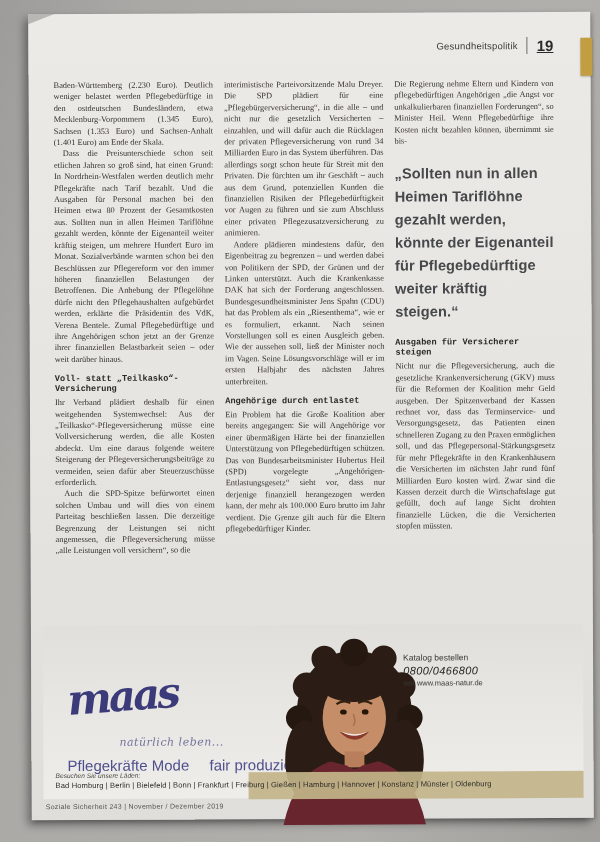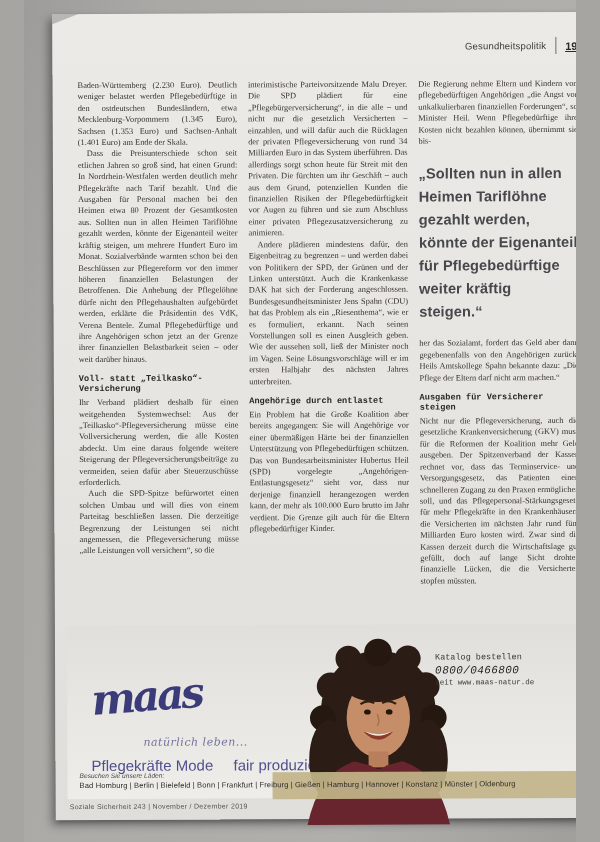--- a/index.html
+++ b/index.html
@@ -1,46 +1,46 @@
 <!DOCTYPE html>
 <html lang="de"><head>
 <meta charset="utf-8">
 <style>
   html,body{margin:0;padding:0;}
   body{width:600px;height:842px;overflow:hidden;background:#a6a5a2;font-family:"Liberation Serif",serif;}
-  .scan{position:relative;width:552px;height:842px;background:linear-gradient(105deg,#9d9c9a 0%,#aaa9a6 18%,#b0afac 70%,#a09f9c 100%);overflow:hidden;margin-left:24px;}
+  .scan{position:relative;width:600px;height:842px;background:linear-gradient(105deg,#9d9c9a 0%,#aaa9a6 18%,#b0afac 70%,#a09f9c 100%);overflow:hidden;}
   .page{position:absolute;left:30px;top:13px;width:562px;height:806px;
         background:linear-gradient(180deg,#eceae7 0%,#e6e4e1 55%,#dfdedb 100%);
         box-shadow:-4px 5px 9px rgba(0,0,0,.38), 2px 2px 4px rgba(0,0,0,.2);
         transform:rotate(-0.25deg);}
   .corner-curl{position:absolute;left:0;top:0;width:0;height:0;border-top:10px solid #8e8d8a;border-right:26px solid transparent;opacity:.55;}
   .edge-tab{position:absolute;right:-2px;top:26px;width:12px;height:38px;background:#c39d42;box-shadow:0 1px 2px rgba(0,0,0,.25);}
   
   .header{position:absolute;top:25px;right:37px;display:flex;align-items:center;gap:9px;font-family:"Liberation Sans",sans-serif;}
   .header .section{font-size:9.5px;color:#3c3a37;letter-spacing:.2px;}
   .header .vbar{width:1px;height:17px;background:#6f6d6a;}
-  .header .pageno{font-size:11px;font-weight:bold;color:#2b2a28;text-decoration:underline;}
+  .header .pageno{font-size:15px;font-weight:bold;color:#2b2a28;text-decoration:underline;}
   
   .columns{position:absolute;left:25px;top:66px;width:500px;display:flex;gap:11px;}
   .col{flex:1 1 0;min-width:0;}
   .col p{margin:0;font-size:8.4px;line-height:11.4px;color:#34322e;text-align:justify;hyphens:auto;-webkit-hyphens:auto;}
   .col p.ind{text-indent:9px;}
   .col h3{margin:9px 0 3px 0;font-family:Liberation Mono, monospace;font-size:8.6px;color:#2b2a27;font-weight:bold;}
   .pullquote{margin:16px 0 14px 0;font-family:"Liberation Sans",sans-serif;font-weight:bold;
              font-size:14.6px;line-height:23px;color:#47484b;letter-spacing:.1px;}
   
   .ad{position:absolute;left:12px;top:612px;width:540px;height:173px;
       background:linear-gradient(180deg,#e0dfdc 0%,#e7e6e3 45%,#eeedea 100%);overflow:visible;}
   .brand{position:absolute;left:24px;top:50px;font-family:"DejaVu Serif",serif;font-style:italic;
          font-weight:bold;font-size:42px;color:#3c3b79;letter-spacing:-3px;transform:rotate(-4deg);line-height:1;}
   .brand-sub{position:absolute;left:76px;top:110px;font-family:"DejaVu Serif",serif;font-style:italic;
              font-size:11px;color:#72729c;letter-spacing:.5px;}
   .tagline{position:absolute;left:24px;top:131px;font-family:"Liberation Sans",sans-serif;font-size:15px;color:#4f4f8e;}
   .tagline .t2{margin-left:16px;}
-  .catalog{position:absolute;left:368px;top:28px;width:168px;font-family:Liberation Mono, monospace;color:#3a3834;z-index:5;}
+  .catalog{position:absolute;left:360px;top:28px;width:168px;font-family:Liberation Sans, sans-serif;color:#3a3834;z-index:5;}
   .catalog .c1{font-size:8.5px;margin-bottom:2px;}
   .catalog .c2{font-size:11px;letter-spacing:.4px;color:#262420;margin-bottom:2px;font-style:italic;}
   .catalog .c3{font-size:7.5px;}
   .photo{position:absolute;left:212px;top:2px;width:198px;height:198px;z-index:2;}
   .band{position:absolute;left:205px;top:147px;width:335px;height:27px;background:#c2b489;opacity:.92;z-index:3;}
   .stores{position:absolute;left:12px;top:146px;width:522px;z-index:6;font-family:"Liberation Sans",sans-serif;}
   .stores .lbl{font-size:6.6px;font-style:italic;color:#4a4843;margin-bottom:2px;}
   .stores .list{font-size:7.6px;color:#2e2c28;letter-spacing:.1px;}
   
   .footer{position:absolute;left:14px;top:789px;font-family:"Liberation Sans",sans-serif;font-size:7px;color:#56544f;letter-spacing:.3px;}
@@ -69,21 +69,20 @@
       </div>
       <div class="col">
         <p>interimistische Parteivorsitzende Malu Dreyer. Die SPD plädiert für eine „Pflegebürgerversicherung“, in die alle – und nicht nur die gesetzlich Versicherten – einzahlen, und will dafür auch die Rücklagen der privaten Pflegeversicherung von rund 34 Milliarden Euro in das System überführen. Das allerdings sorgt schon heute für Streit mit den Privaten. Die fürchten um ihr Geschäft – auch aus dem Grund, potenziellen Kunden die finanziellen Risiken der Pflegebedürftigkeit vor Augen zu führen und sie zum Abschluss einer privaten Pflegezusatzversicherung zu animieren.</p>
         <p class="ind">Andere plädieren mindestens dafür, den Eigenbeitrag zu begrenzen – und werden dabei von Politikern der SPD, der Grünen und der Linken unterstützt. Auch die Krankenkasse DAK hat sich der Forderung angeschlossen. Bundesgesundheitsminister Jens Spahn (CDU) hat das Problem als ein „Riesenthema“, wie er es formuliert, erkannt. Nach seinen Vorstellungen soll es einen Ausgleich geben. Wie der aussehen soll, ließ der Minister noch im Vagen. Seine Lösungsvorschläge will er im ersten Halbjahr des nächsten Jahres unterbreiten.</p>
         <h3>Angehörige durch entlastet</h3>
         <p>Ein Problem hat die Große Koalition aber bereits angegangen: Sie will Angehörige vor einer übermäßigen Härte bei der finanziellen Unterstützung von Pflegebedürftigen schützen. Das von Bundesarbeitsminister Hubertus Heil (SPD) vorgelegte „Angehörigen-Entlastungsgesetz“ sieht vor, dass nur derjenige finanziell herangezogen werden kann, der mehr als 100.000 Euro brutto im Jahr verdient. Die Grenze gilt auch für die Eltern pflegebedürftiger Kinder.</p>
       </div>
       <div class="col">
         <p>Die Regierung nehme Eltern und Kindern von pflegebedürftigen Angehörigen „die Angst vor unkalkulierbaren finanziellen Forderungen“, so Minister Heil. Wenn Pflegebedürftige ihre Kosten nicht bezahlen können, übernimmt sie bis-</p>
         <div class="pullquote">„Sollten nun in allen Heimen Tariflöhne gezahlt werden, könnte der Eigenanteil für Pflegebedürftige weiter kräftig steigen.“</div>
-        <p>her das Sozialamt, fordert das Geld aber dann gegebenenfalls von den Angehörigen zurück. Heils Amtskollege Spahn bekannte dazu: „Die Pflege der Eltern darf nicht arm machen.“</p>
         <h3>Ausgaben für Versicherer steigen</h3>
         <p>Nicht nur die Pflegeversicherung, auch die gesetzliche Krankenversicherung (GKV) muss für die Reformen der Koalition mehr Geld ausgeben. Der Spitzenverband der Kassen rechnet vor, dass das Terminservice- und Versorgungsgesetz, das Patienten einen schnelleren Zugang zu den Praxen ermöglichen soll, und das Pflegepersonal-Stärkungsgesetz für mehr Pflegekräfte in den Krankenhäusern die Versicherten im nächsten Jahr rund fünf Milliarden Euro kosten wird. Zwar sind die Kassen derzeit durch die Wirtschaftslage gut gefüllt, doch auf lange Sicht drohten finanzielle Lücken, die die Versicherten stopfen müssten.</p>
       </div>
     </div>
 
     <div class="ad">
       <div class="brand">maas</div>
       <div class="brand-sub">natürlich leben...</div>
       <div class="tagline">
         <span class="t1">Pflegekräfte Mode</span>

